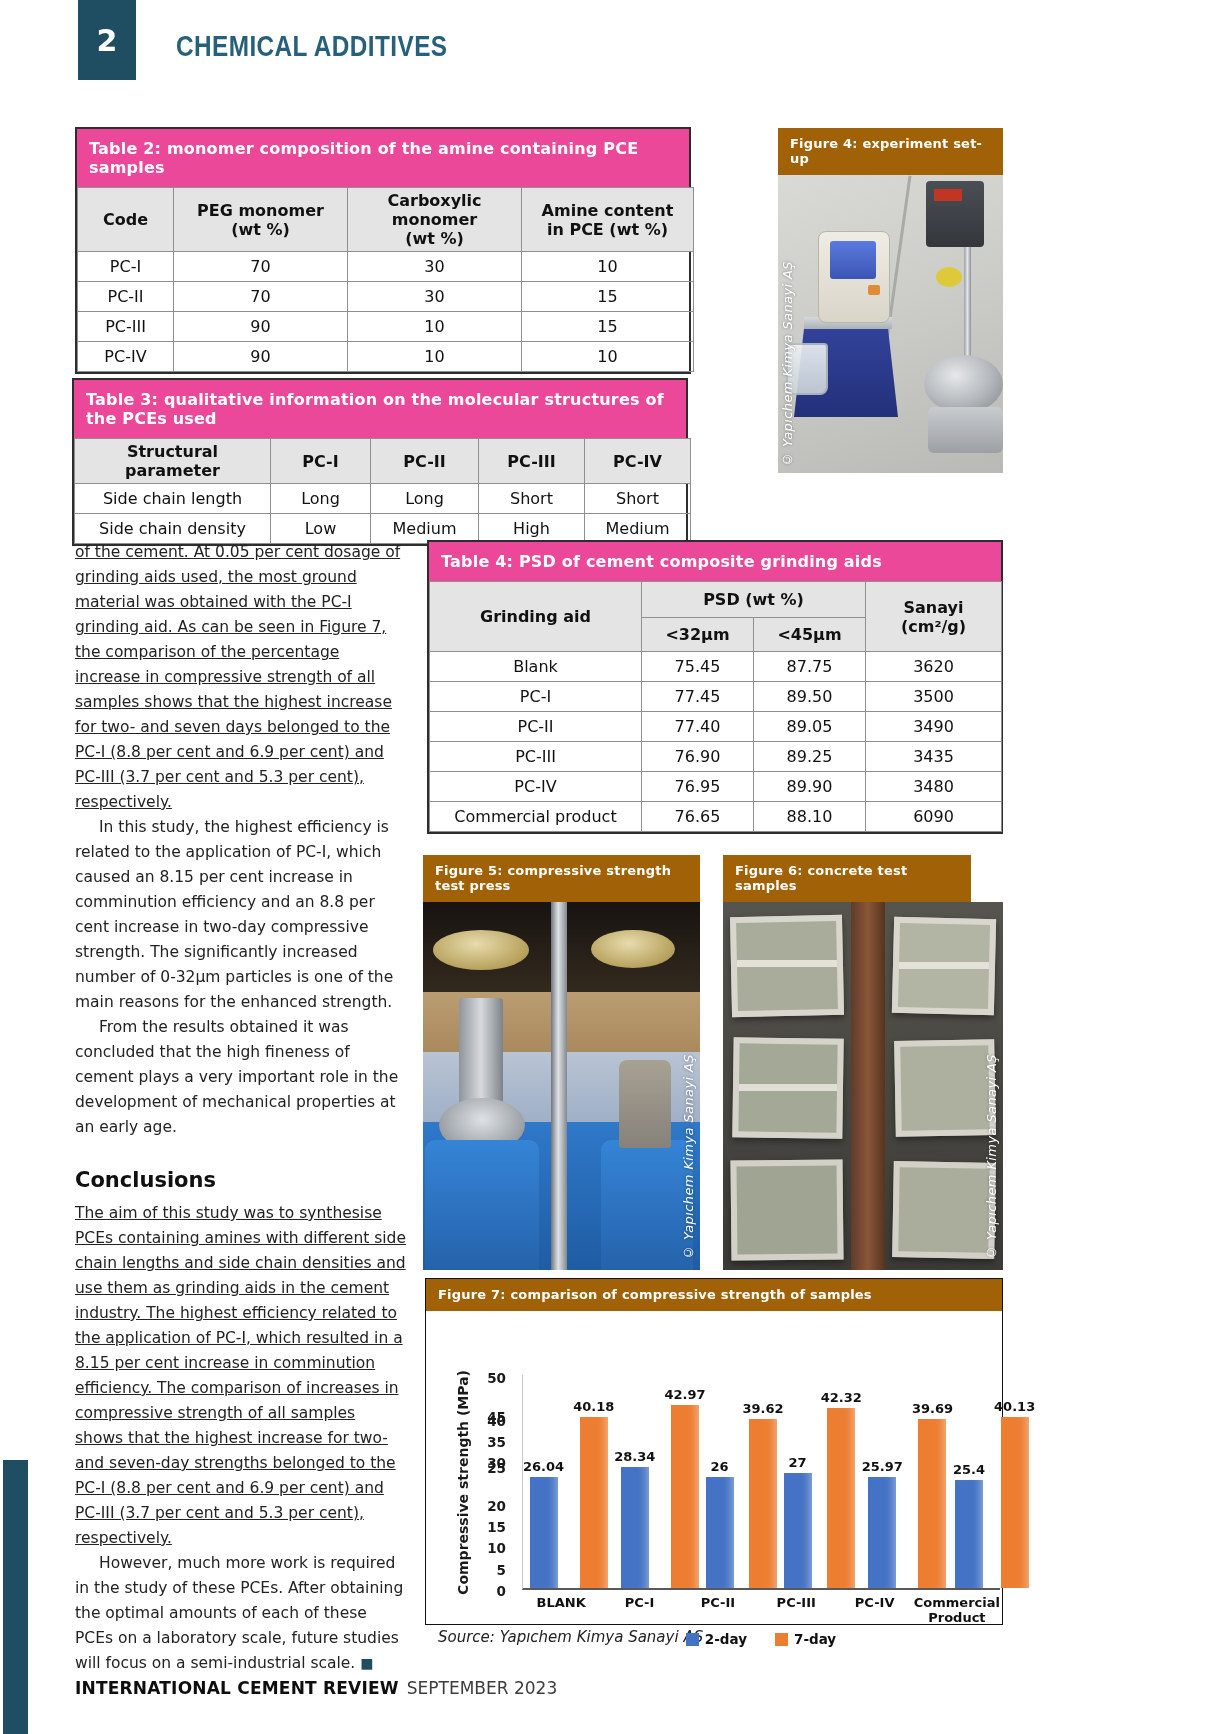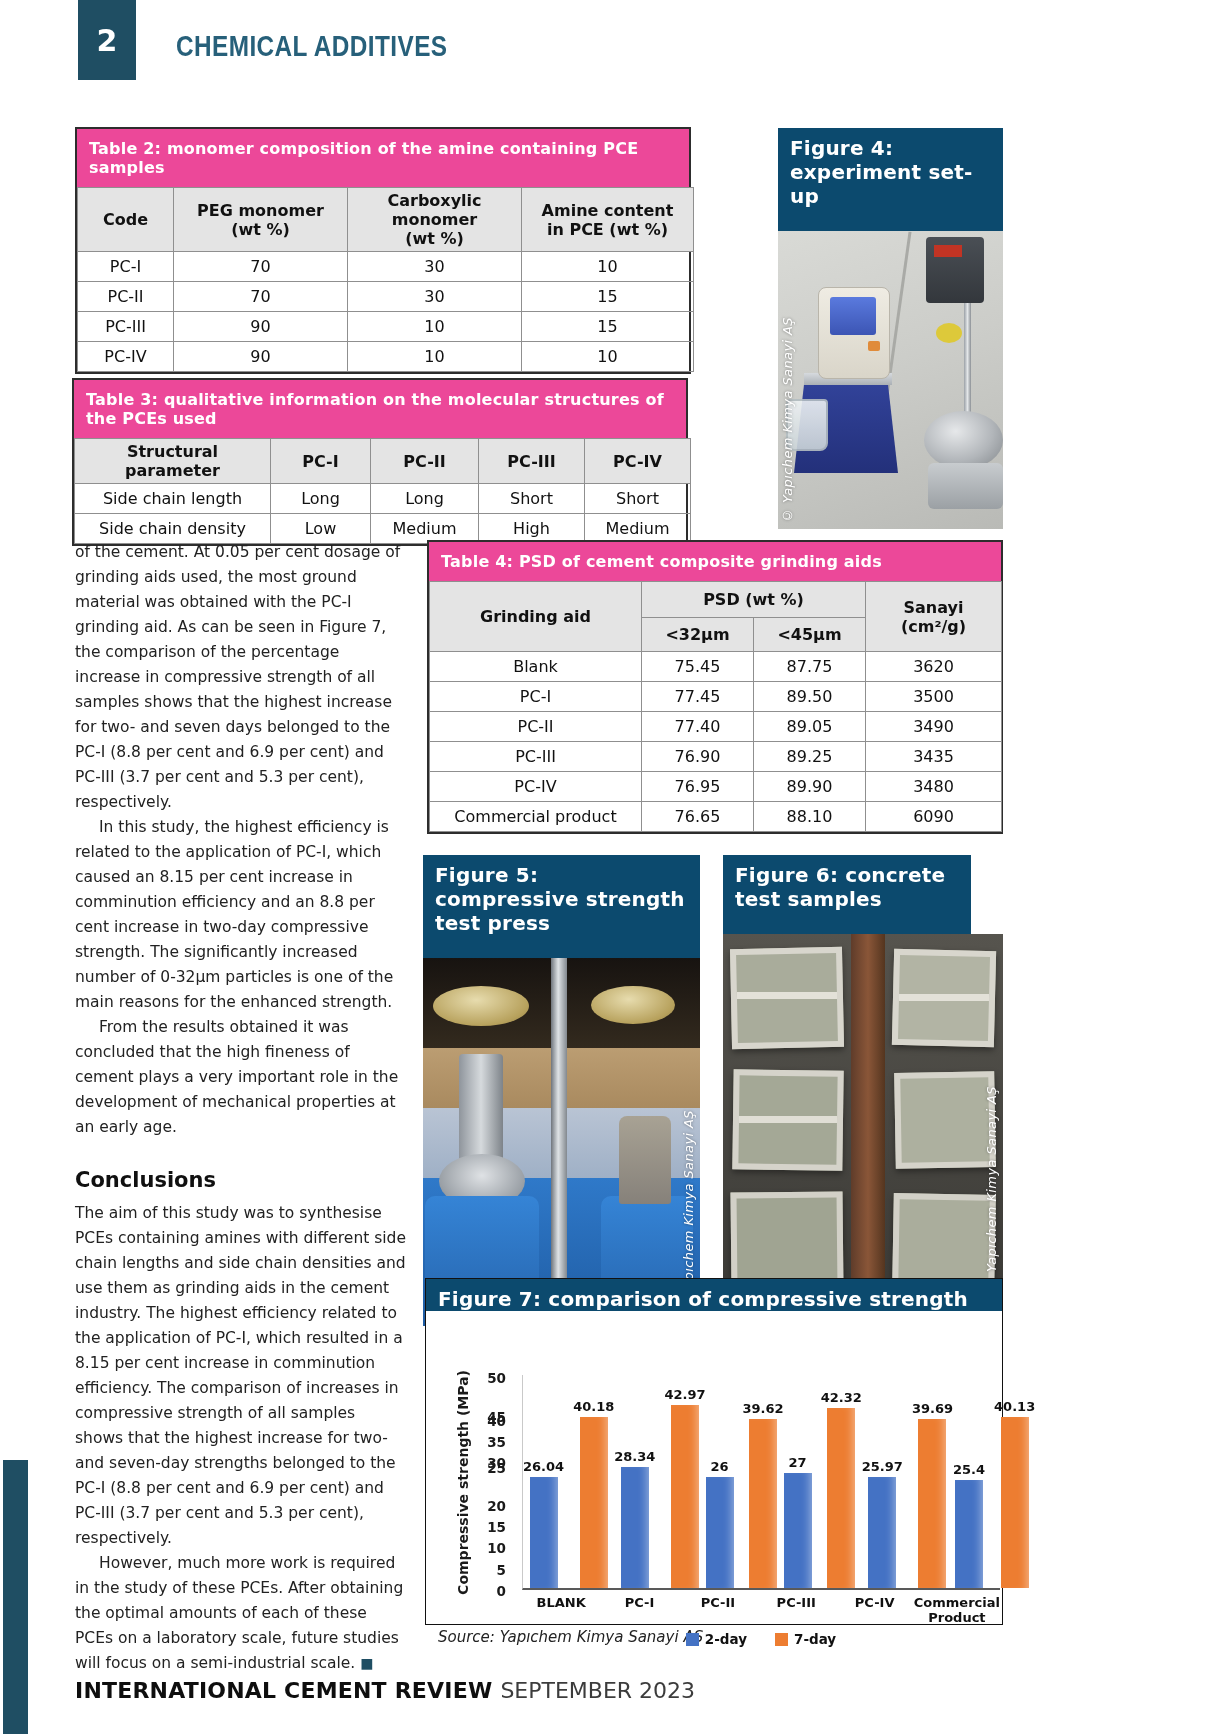--- a/index.html
+++ b/index.html
@@ -32,35 +32,35 @@
     border:1px solid #8f8f8f; text-align:center; color:#111;
     font-size:16px; padding:3px 4px; white-space:pre-line;
   }
   .tablebox th { background:#e4e4e4; font-weight:700; }
   .h2line { height:62px; vertical-align:middle; }
   .row30 td { height:30px; }
 
   
   .figbox { position:absolute; }
   .figcap {
-    background:#0c4a6e; color:#fff; font-weight:700; font-size:20px;
-    padding:8px 12px 23px; letter-spacing:0.2px;
+    background:#a16207; color:#fff; font-weight:700; font-size:13px;
+    padding:8px 12px 9px; letter-spacing:0.2px;
   }
   .photo { position:relative; overflow:hidden; }
   .credit {
     position:absolute; writing-mode:vertical-rl; transform:rotate(180deg);
     font-style:italic; font-size:13px; color:#ffffff; letter-spacing:0.4px;
     text-shadow:0 0 3px rgba(0,0,0,0.45); white-space:nowrap;
   }
   .shape { position:absolute; }
 
   
   .bodytext { position:absolute; left:75px; top:540px; width:332px; font-size:15.5px; line-height:25px; color:#222; }
   .bodytext p { margin:0; text-indent:1.55em; }
-  .bodytext p.noindent { text-indent:0; }
+  .bodytext p.noindent { text-indent:0;text-decoration:underline; }
   .bodytext h2 { font-size:21px; font-weight:700; color:#101010; margin:28px 0 8px; }
   .endsquare { color:#1F4E63; font-size:14px; }
 
   
   .chartarea { position:relative; background:#fff; }
   .ylabelwrap {
     position:absolute; left:26px; top:64px; height:215px; width:22px;
     display:flex; align-items:center; justify-content:center;
   }
   .ylabelwrap span {
@@ -82,21 +82,21 @@
     position:absolute; left:96px; top:284px; width:478px;
     display:flex; justify-content:space-around;
   }
   .xlabel { flex:1; text-align:center; font-size:13px; font-weight:700; color:#111; line-height:15px; }
   .chartsource { position:absolute; left:12px; top:317px; font-style:italic; font-size:15px; color:#222; }
   .legend { position:absolute; left:96px; top:320px; width:478px; display:flex; justify-content:center; gap:28px; }
   .legenditem { display:flex; align-items:center; gap:6px; font-size:13.5px; font-weight:700; color:#111; }
   .swatch { width:13px; height:13px; display:inline-block; }
 
   
-  .footer { position:absolute; left:75px; top:1678px; font-size:22px; }
+  .footer { position:absolute; left:75px; top:1678px; font-size:17px; }
   .footer .brand { font-weight:700; color:#0e0e0e; letter-spacing:0.2px; }
   .footer .date { color:#3c3c3c; margin-left:8px; }
 
   .leftbar { position:absolute; left:3px; top:1460px; width:25px; height:274px; background:#1F4E63; }
 </style>
 </head>
 <body>
 
 <div class="page">
 

